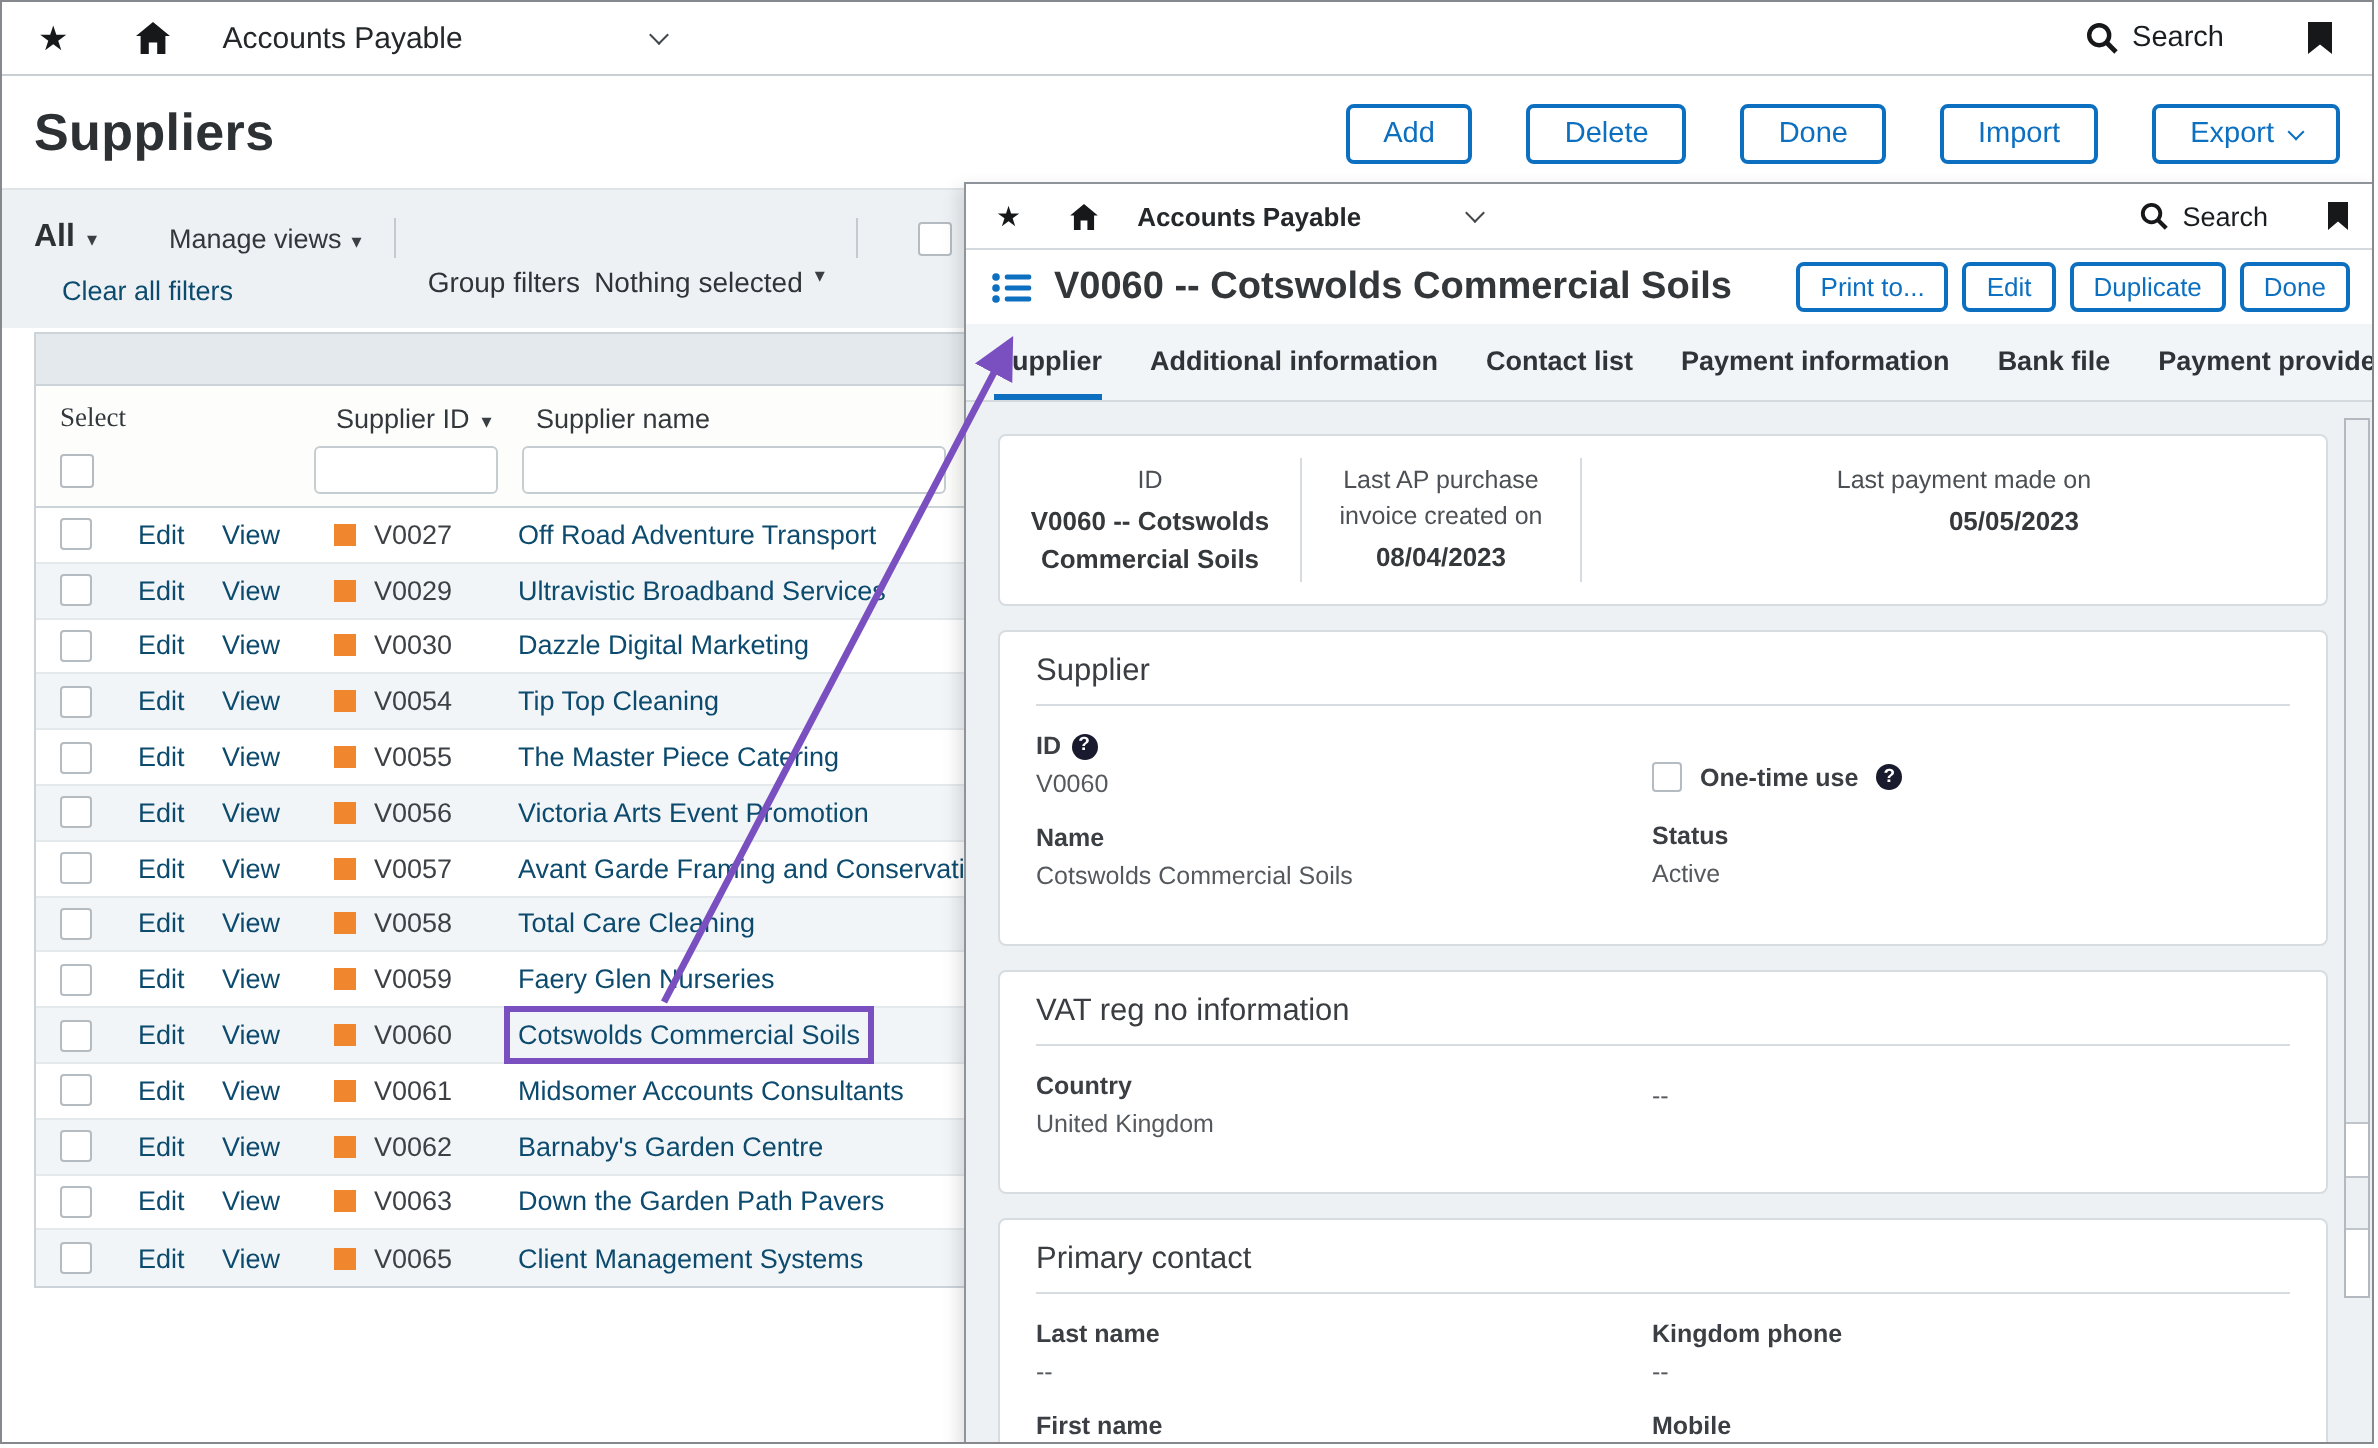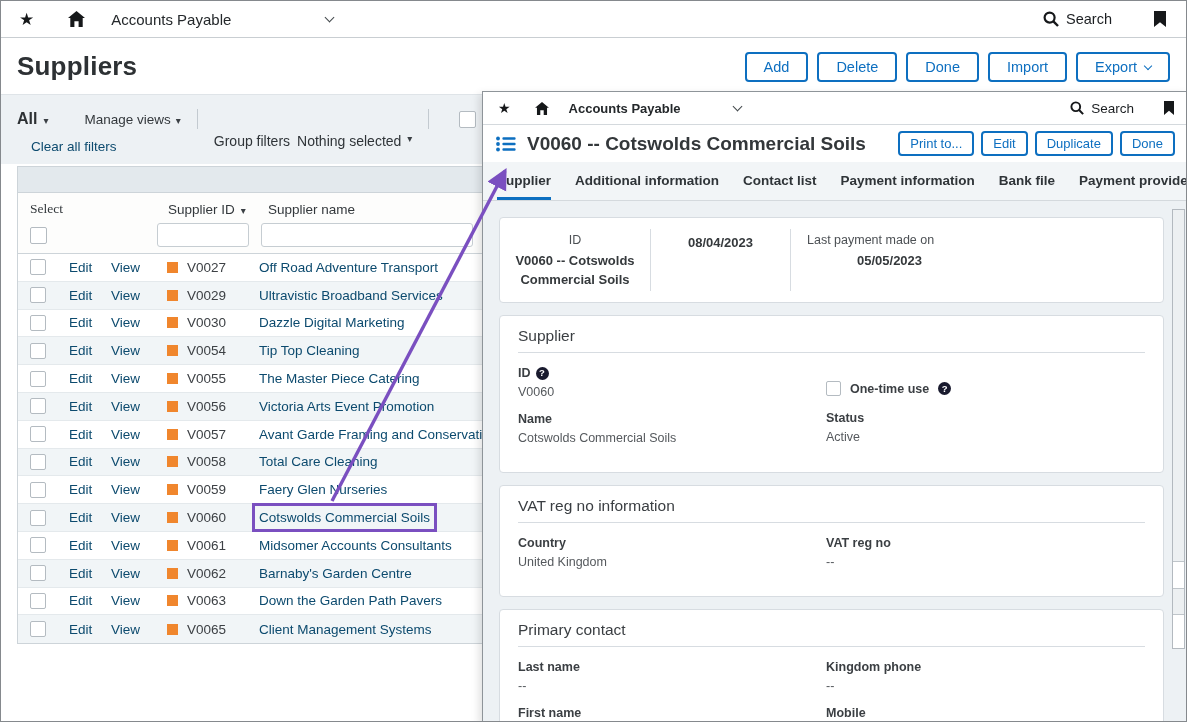--- a/index.html
+++ b/index.html
@@ -15,21 +15,21 @@
   .appmenu .lbl { font-size:15px; color:#24282b; }
   .chev { width:7px; height:7px; border-right:1.6px solid #43484c; border-bottom:1.6px solid #43484c; transform:rotate(45deg); margin-top:-4px; }
   .tb-right { margin-left:auto; display:flex; align-items:center; }
   .searchbox { display:flex; align-items:center; gap:7px; cursor:pointer; }
   .searchbox .lbl { font-size:14.5px; color:#1b1e21; }
   .bookmark { width:12px; height:16px; background:#16181a; clip-path:polygon(0 0,100% 0,100% 100%,50% 70%,0 100%); margin-left:42px; cursor:pointer; }
 
   
   .pagehead { display:flex; align-items:center; padding:13px 16px 12px 16px; }
   .pagehead h1 { font-size:26px; font-weight:700; color:#2d3134; letter-spacing:.2px; }
-  .actionbtns { margin-left:auto; display:flex; gap:9px; }
+  .actionbtns { margin-left:auto; display:flex; gap:27px; }
   .btn { background:#fff; border:2px solid #0d6fc0; color:#0d6fc0; font-size:14.5px; font-family:inherit; border-radius:4px; height:30px; padding:0 17px; display:inline-flex; align-items:center; gap:8px; cursor:pointer; }
   .btn .chev { border-color:#0d6fc0; width:6px; height:6px; margin-top:-2px; }
 
   
   .filterband { background:#edf1f4; height:70px; padding:11px 16px 0 16px; border-top:1px solid #dfe4e8; }
   .filterline1 { display:flex; align-items:center; height:26px; }
   .allview { display:flex; align-items:baseline; gap:6px; cursor:pointer; }
   .allview .lbl { font-size:16px; font-weight:700; color:#2d3134; }
   .caret { font-size:10px; color:#3a3f44; }
   .manageviews { margin-left:36px; display:flex; align-items:baseline; gap:5px; font-size:13.5px; color:#33383c; cursor:pointer; }
@@ -80,21 +80,21 @@
   .p-title { margin-left:11px; font-size:19px; font-weight:700; color:#33373a; white-space:nowrap; }
   .p-actions { margin-left:auto; display:flex; gap:7px; }
   .btn-sm { background:#fff; border:2px solid #0d6fc0; color:#0d6fc0; font-size:13px; font-family:inherit; border-radius:4px; height:25px; padding:0 10px; display:inline-flex; align-items:center; cursor:pointer; }
   .p-tabs { height:39px; background:#f2f5f7; border-bottom:1px solid #d4d9dd; display:flex; align-items:stretch; gap:24px; padding:0 14px; }
   .tab { display:flex; align-items:center; font-size:13.5px; font-weight:700; color:#2f3438; border-bottom:3px solid transparent; padding-top:2px; cursor:pointer; white-space:nowrap; }
   .tab.active { border-bottom-color:#0d6fc0; }
   .p-content { position:relative; background:#edf1f4; height:522px; padding:16px 24px 0 16px; overflow:hidden; }
   .card { background:#fff; border:1px solid #d7dce1; border-radius:4px; margin-bottom:12px; }
 
   .sumcard { display:flex; padding:11px 0; }
-  .sumcol { padding:2px 6px; }
+  .sumcol { padding:2px 6px;text-align:center; }
   .sumcol .slabel { font-size:12.5px; color:#4c5054; line-height:18px; }
   .sumcol .svalue { font-size:13px; font-weight:700; color:#35393c; line-height:19px; margin-top:2px; }
   .sc1 { width:150px; text-align:center; }
   .sc2 { width:140px; text-align:center; border-left:1px solid #d7dce1; }
   .sc3 { flex:1; border-left:1px solid #d7dce1; padding-left:16px; }
   .sc3 .svalue { margin-left:50px; }
 
   .seccard { padding:11px 18px 14px 18px; }
   .sechead { font-size:15.5px; color:#3a3e42; font-weight:400; padding-bottom:7px; border-bottom:1px solid #d7dce1; margin-bottom:13px; }
   .fieldgrid { display:grid; grid-template-columns:288px 1fr; column-gap:20px; }
@@ -373,20 +373,21 @@
     </div>
 
     <div class="p-content">
 
       <div class="card sumcard">
         <div class="sumcol sc1">
           <div class="slabel">ID</div>
           <div class="svalue">V0060 -- Cotswolds Commercial Soils</div>
         </div>
         <div class="sumcol sc2">
+          <div class="slabel">Last AP purchase invoice created on</div>
           <div class="svalue">08/04/2023</div>
         </div>
         <div class="sumcol sc3">
           <div class="slabel">Last payment made on</div>
           <div class="svalue">05/05/2023</div>
         </div>
       </div>
 
       <div class="card seccard">
         <div class="sechead">Supplier</div>
@@ -419,21 +420,20 @@
       </div>
 
       <div class="card seccard">
         <div class="sechead">VAT reg no information</div>
         <div class="fieldgrid">
           <div class="field">
             <div class="flabel">Country</div>
             <div class="fvalue">United Kingdom</div>
           </div>
           <div class="field">
-            <div class="flabel">VAT reg no</div>
             <div class="fvalue">--</div>
           </div>
         </div>
       </div>
 
       <div class="card seccard">
         <div class="sechead">Primary contact</div>
         <div class="fieldgrid">
           <div>
             <div class="field">

